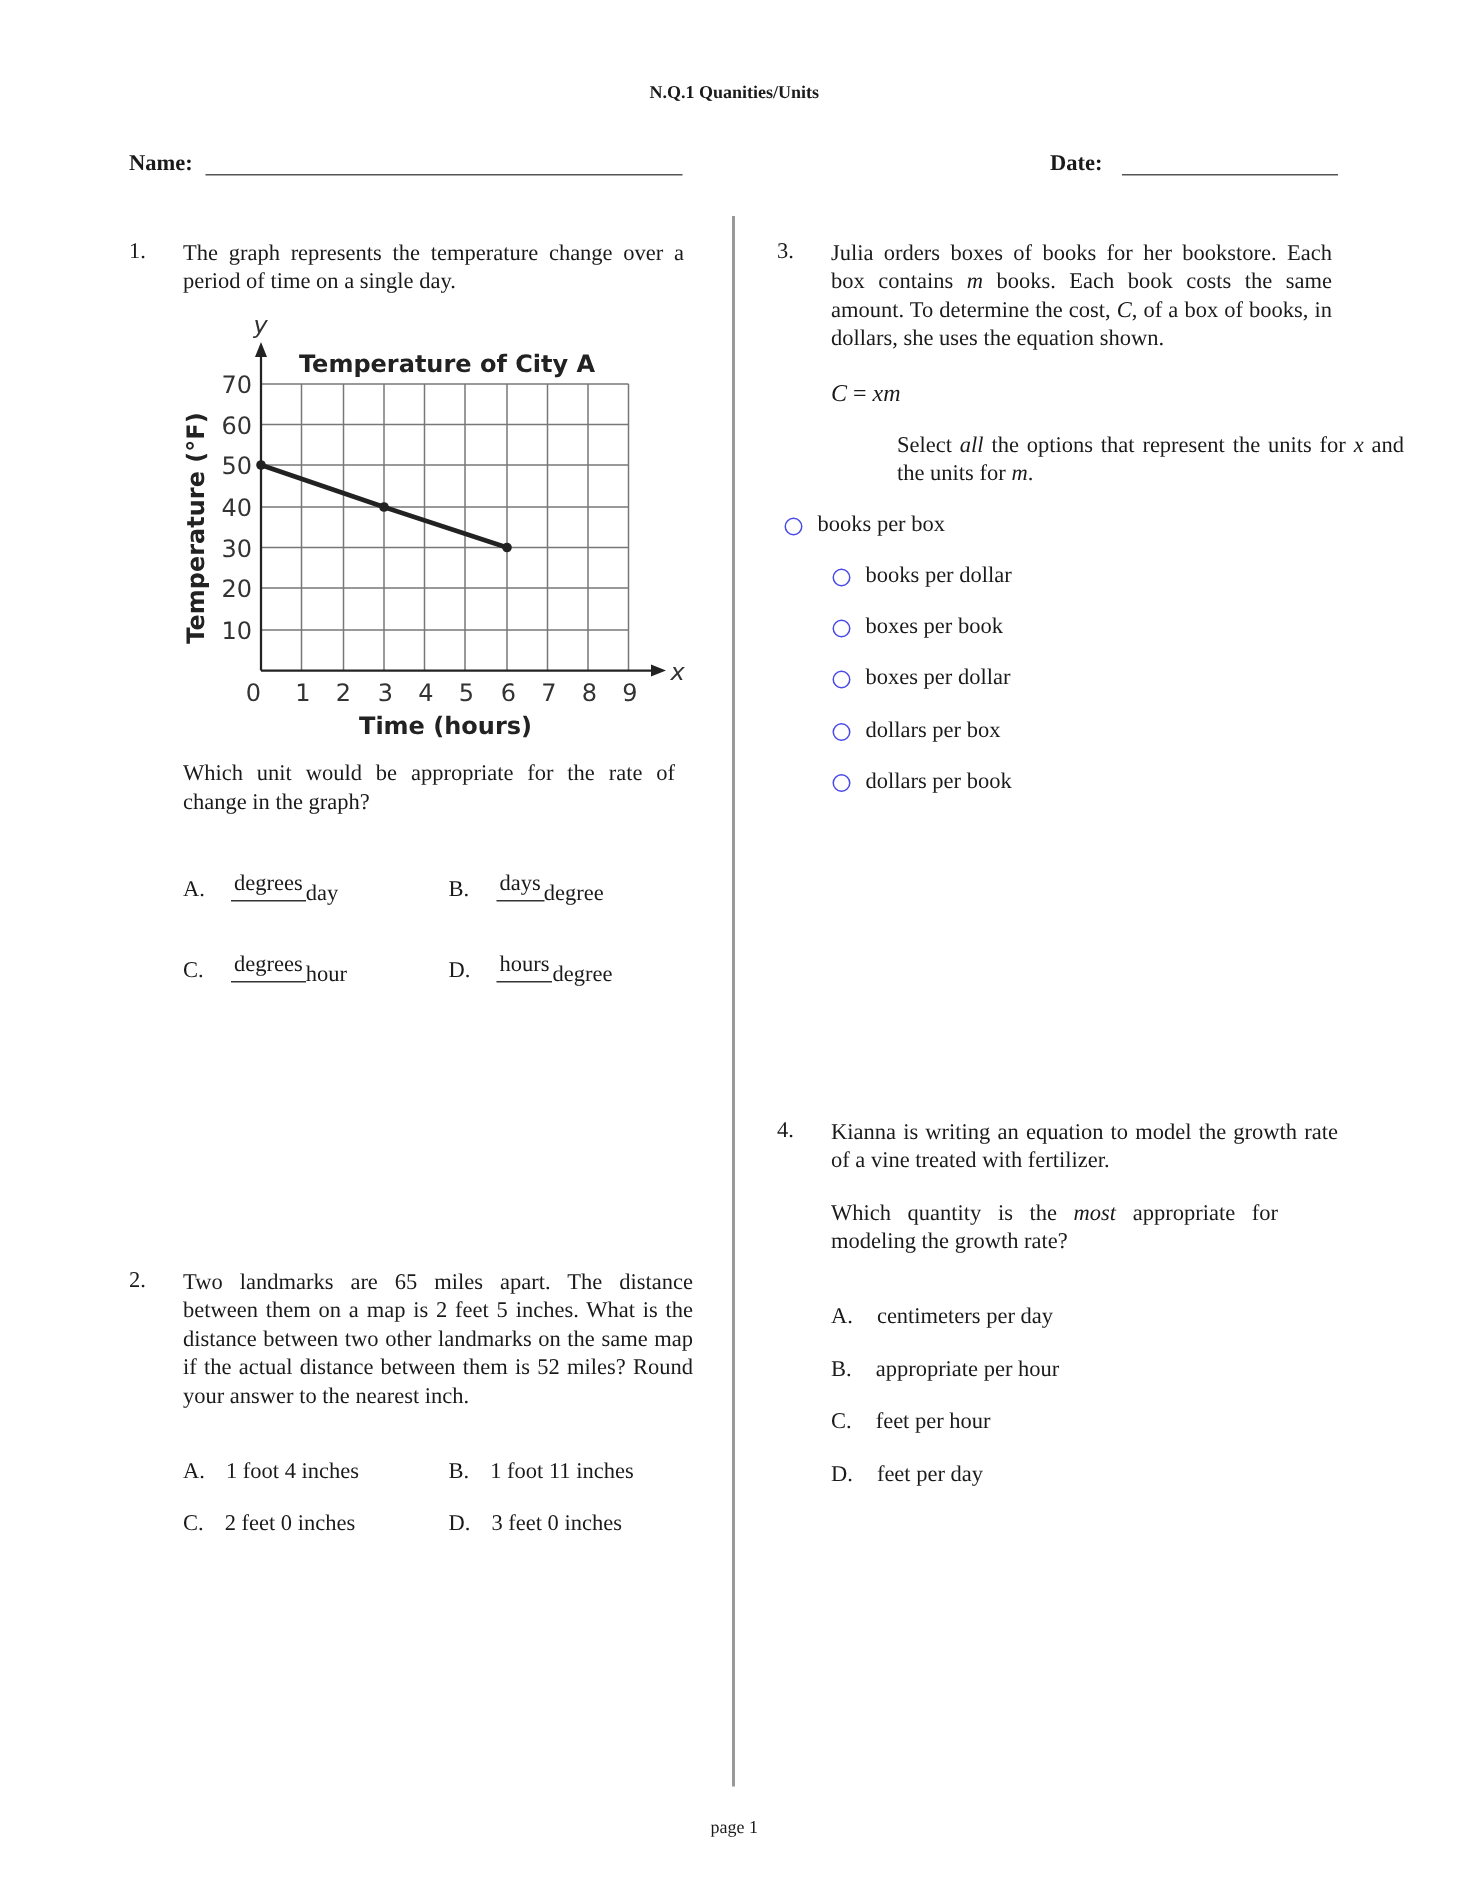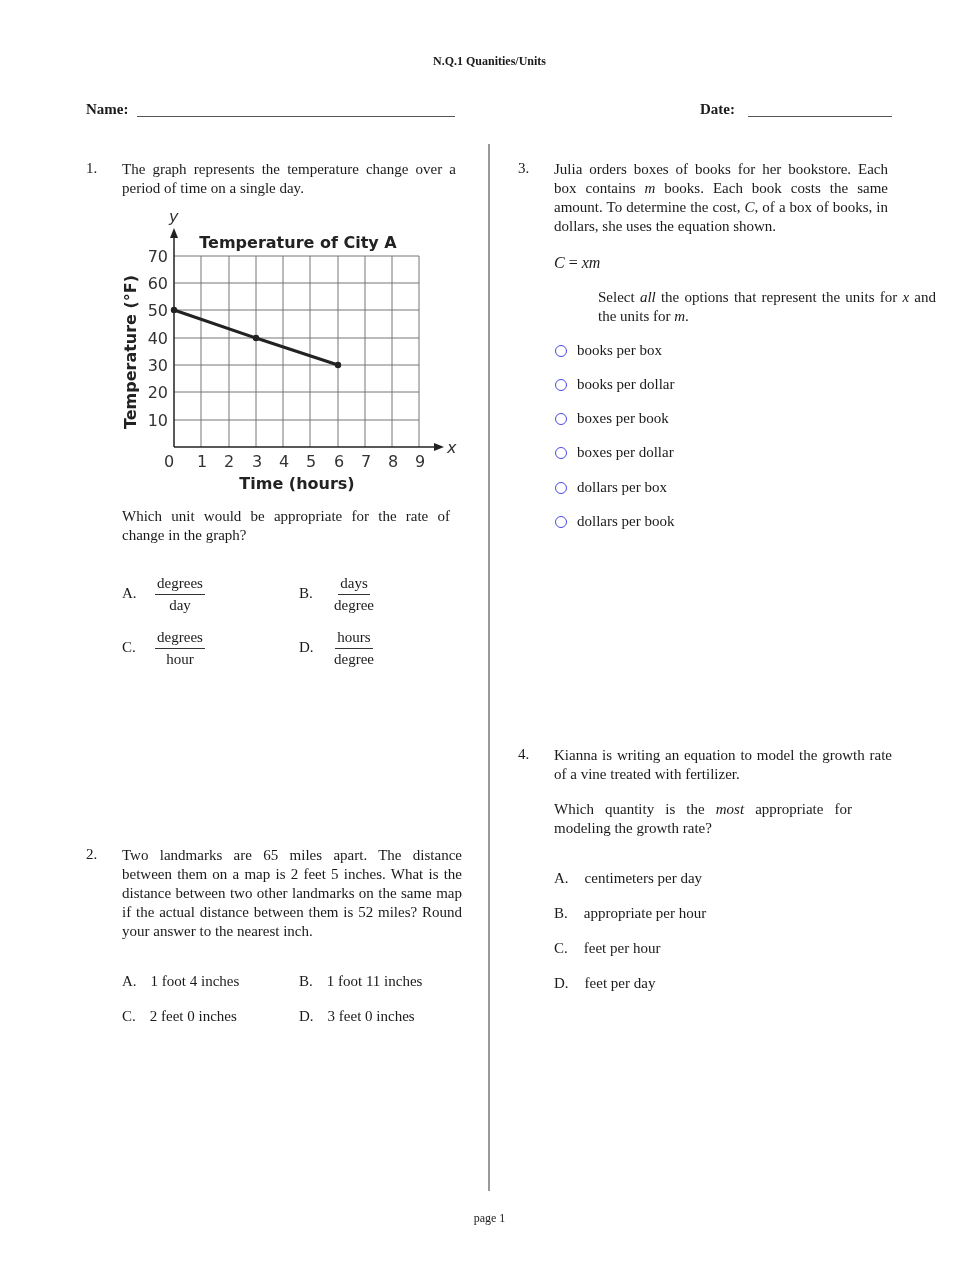--- a/index.html
+++ b/index.html
@@ -8,23 +8,23 @@
   .abs { position: absolute; }
   .title { left: 0; width: 979px; top: 54px; text-align: center; font-weight: bold; font-size: 12px; }
   .hdr-label { font-weight: bold; font-size: 15px; }
   .blank-line { border-bottom: 1px solid #555; height: 17px; }
   .divider { left: 488px; top: 144px; width: 2px; height: 1047px; background: #999; }
   .qnum { font-size: 15px; }
   .qtext { font-size: 15px; line-height: 19px; text-align: justify; }
   .para { font-size: 16px; line-height: 19px; }
   .opt-letter { font-size: 15px; }
   .opt-text { font-size: 15px; }
-  .frac { display: inline-flex; flex-direction: column; align-items: center; font-size: 15px; line-height: 19px; }
+  .frac { display: inline-flex; flex-direction: row; align-items: center; font-size: 15px; line-height: 19px; }
   .frac .num { padding: 0 2px 1px 2px; border-bottom: 1px solid #333; }
-  .frac .den { padding-top: 1px; }
+  .frac .den { padding-top: 1px; margin-top: 12px; }
   .radio-row { display: flex; align-items: center; gap: 10px; font-size: 15px; }
   .radio-circle { width: 12px; height: 12px; border: 1.6px solid #4a4ae8; border-radius: 50%; display: inline-block; }
   .pagenum { left: 0; width: 979px; top: 1211px; text-align: center; font-size: 12px; }
   em { font-style: italic; }
   svg text { font-family: "DejaVu Sans", "Liberation Sans", sans-serif; }
 </style>
 </head>
 <body>
 
 <div class="abs title">N.Q.1   Quanities/Units</div>
@@ -145,21 +145,21 @@
   <span class="opt-text">3 feet 0 inches</span>
 </div>
 
 <div class="abs qnum" style="left:518px; top:160px;">3.</div>
 <div class="abs qtext" style="left:554px; top:160px; width:334px;"><span>Julia orders boxes of books for her bookstore. Each box contains </span><em>m</em><span> books.  Each book costs the same amount.  To determine the cost, </span><em>C</em><span>, of a box of books, in dollars, she uses the equation shown.</span></div>
 
 <div class="abs para" style="left:554px; top:253px;"><em>C</em><span> = </span><em>xm</em></div>
 
 <div class="abs qtext" style="left:554px; top:288px; width:338px;margin-left:44px;"><span>Select </span><em>all</em><span> the options that represent the units for </span><em>x</em><span> and the units for </span><em>m</em><span>.</span></div>
 
-<div class="abs radio-row" style="left:555px; top:342px;">
+<div class="abs radio-row" style="left:523px; top:342px;">
   <span class="radio-circle"></span>
   <span>books per box</span>
 </div>
 <div class="abs radio-row" style="left:555px; top:376px;">
   <span class="radio-circle"></span>
   <span>books per dollar</span>
 </div>
 <div class="abs radio-row" style="left:555px; top:410px;">
   <span class="radio-circle"></span>
   <span>boxes per book</span>

